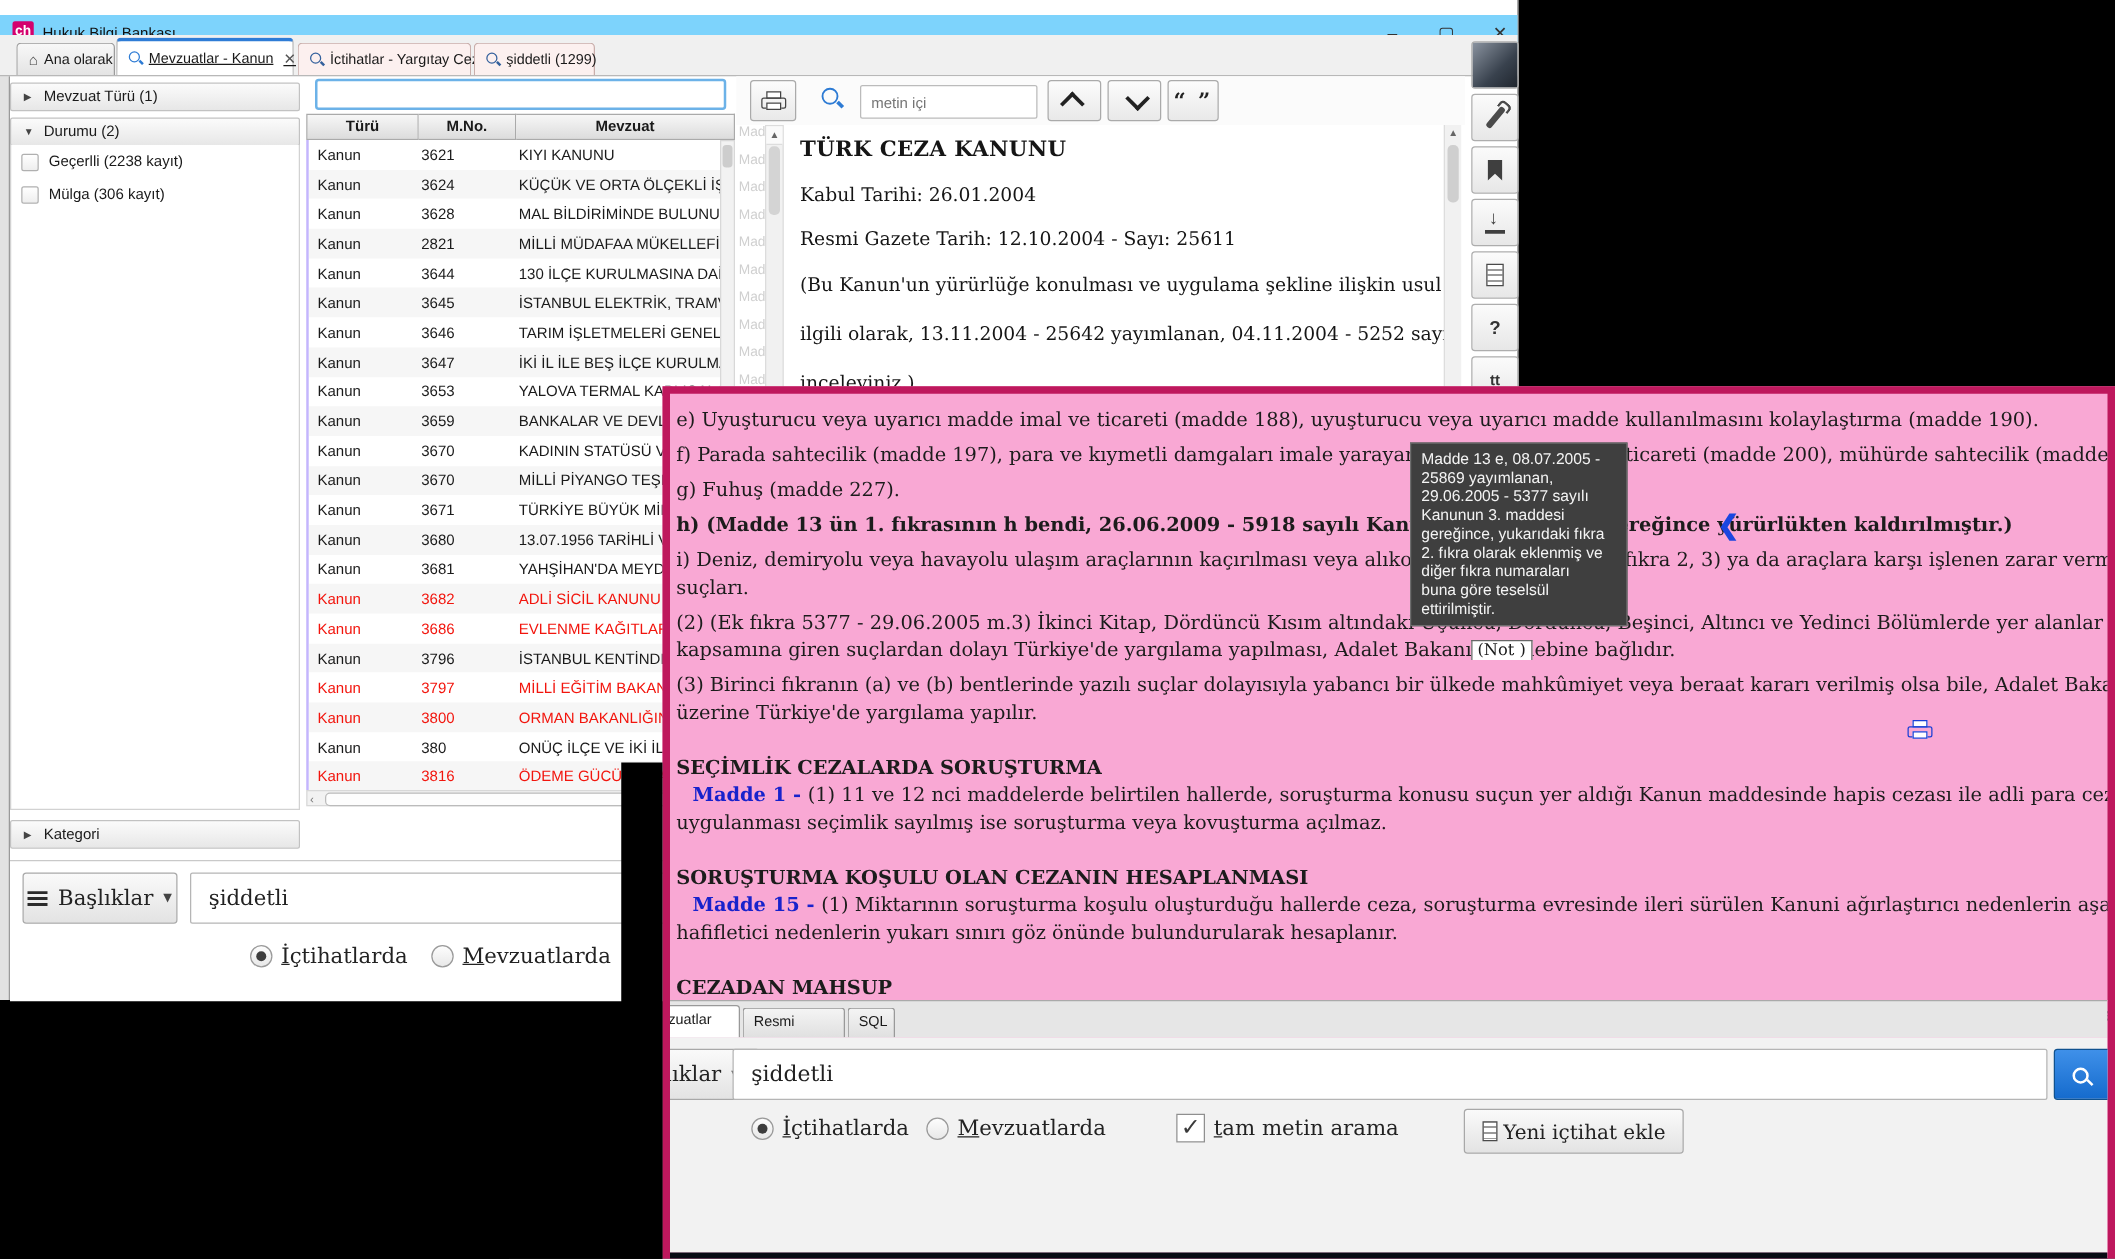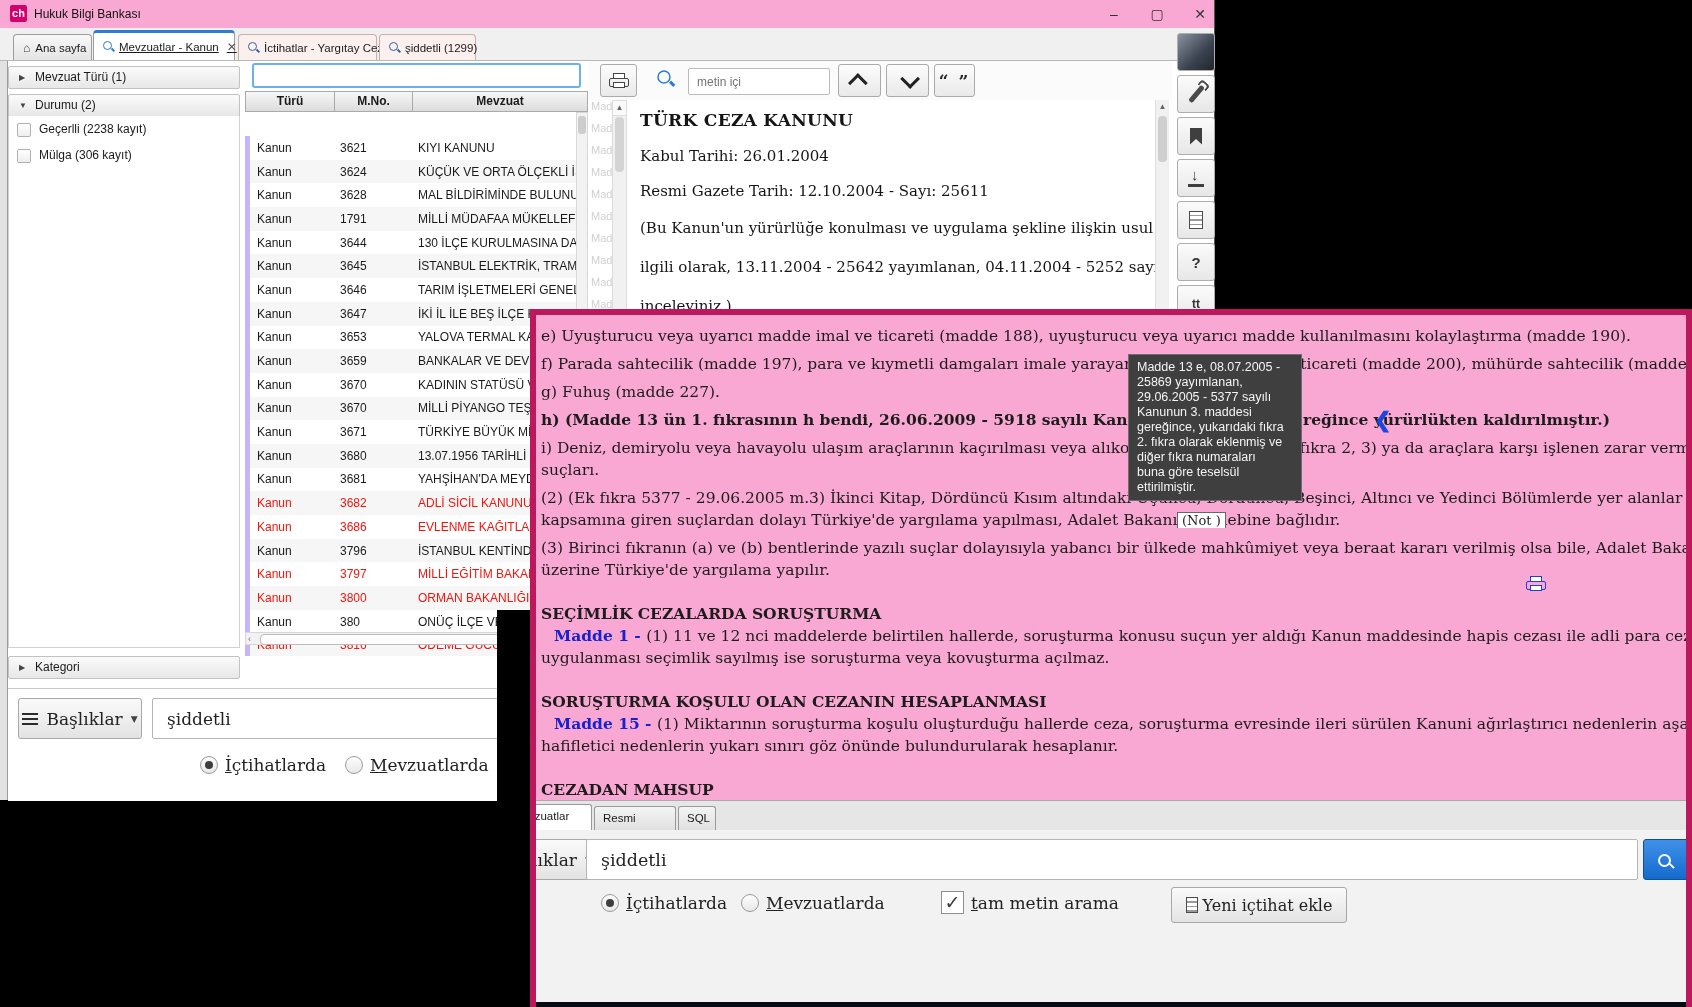--- a/index.html
+++ b/index.html
@@ -2,21 +2,21 @@
 <html><head>
 <meta charset="utf-8">
 <style>
   html,body{margin:0;padding:0;background:#000;}
   #screen{position:relative;width:1692px;height:1007px;background:#000;overflow:hidden;
           font-family:"Liberation Sans",sans-serif;color:#1a1a1a;}
   
   #main{position:absolute;left:0;top:0;width:1215px;height:800px;background:#fff;
         border-right:1px solid #555;box-sizing:border-box;z-index:1;}
   #sliver{position:absolute;left:0;top:28px;width:8px;height:772px;background:#e2e2e2;border-right:1px solid #9a9a9a;box-sizing:border-box;}
-  #titlebar{position:absolute;left:0;top:0;width:100%;height:28px;background:#f9a8d4;}
+  #titlebar{position:absolute;left:0;top:12px;width:100%;height:28px;background:#7dd3fc;}
   #logo{position:absolute;left:10px;top:5px;width:17px;height:17px;background:#d4006d;border-radius:2px;
         color:#fff;font-size:11px;font-weight:bold;text-align:center;line-height:17px;}
   #apptitle{position:absolute;left:34px;top:7px;font-size:12px;color:#111;}
   .winctl{position:absolute;top:0;width:42px;height:28px;text-align:center;line-height:28px;font-size:14px;color:#333;}
   
   #tabstrip{position:absolute;left:0;top:28px;width:100%;height:33px;background:#f0f0f0;border-bottom:1px solid #b8b8b8;box-sizing:border-box;}
   .tab{position:absolute;bottom:0;height:26px;border:1px solid #9c9c9c;border-bottom:none;border-radius:4px 4px 0 0;
        background:linear-gradient(#f8f8f8,#e4e4e4);font-size:11.5px;display:flex;align-items:center;gap:5px;
        padding:0 9px;box-sizing:border-box;white-space:nowrap;}
   .tab.pink{background:#fcf0ef;border-color:#c9aeab;}
@@ -35,21 +35,21 @@
   #durumu-body{position:absolute;left:8px;top:116px;width:232px;height:532px;background:#fff;border:1px solid #d2d2d2;border-top:none;box-sizing:border-box;}
   .chkrow{position:relative;height:22px;margin-top:4px;}
   .chk{position:absolute;left:8px;top:3px;width:14px;height:14px;border:1px solid #b0b0b0;border-radius:2px;background:linear-gradient(#fff,#eee);box-sizing:border-box;}
   .chkrow span.lbl{position:absolute;left:30px;top:2px;font-size:12px;}
   
   #filter-input{position:absolute;left:252px;top:63px;width:329px;height:25px;border:2px solid #6cb2e8;border-radius:3px;box-sizing:border-box;background:#fff;font-size:12px;padding:0 4px;outline:none;}
   #thead{position:absolute;left:245px;top:91px;width:343px;height:21px;display:flex;}
   .th{background:linear-gradient(#f7f7f7,#dcdcdc);border:1px solid #aaa;border-left:none;box-sizing:border-box;
       font-size:12px;font-weight:bold;text-align:center;line-height:19px;}
   .th:first-child{border-left:1px solid #aaa;}
-  #tbody{position:absolute;left:245px;top:112px;width:331px;height:520px;overflow:hidden;border-left:5px solid #c4b5fd;box-sizing:border-box;margin-top:24px;}
+  #tbody{position:absolute;left:245px;top:112px;width:331px;height:520px;overflow:hidden;border-left:2px solid #c4b5fd;box-sizing:border-box;}
   .trow{height:23.7px;display:flex;font-size:12px;align-items:center;background:#fff;}
   .trow:nth-child(even){background:#f6f6f6;}
   .trow span{white-space:nowrap;overflow:hidden;flex:none;}
   .trow .c1{width:90px;padding-left:7px;box-sizing:border-box;}
   .trow .c2{width:78px;}
   .trow .c3{width:163px;}
   .trow.red{color:#f2150d;}
   #tvscroll{position:absolute;left:576px;top:112px;width:12px;height:520px;background:#f2f2f2;border:1px solid #d8d8d8;box-sizing:border-box;}
   #tvthumb{position:absolute;left:1px;top:3px;width:8px;height:18px;background:#cdcdcd;border-radius:3px;}
   #thscroll{position:absolute;left:245px;top:632px;width:343px;height:13px;background:#f2f2f2;border:1px solid #d8d8d8;box-sizing:border-box;}
@@ -147,21 +147,21 @@
       <div id="logo">ch</div>
       <div id="apptitle">Hukuk Bilgi Bankası</div>
       <div class="winctl" style="left:1093px;">–</div>
       <div class="winctl" style="left:1136px;">▢</div>
       <div class="winctl" style="left:1179px;">✕</div>
     </div>
 
     <div id="tabstrip">
       <div class="tab" style="left:13px;width:79px;">
         <span class="home">⌂</span>
-        <span>Ana sayfa</span>
+        <span>Ana olarak</span>
       </div>
       <div class="tab active" style="left:93px;width:142px;text-decoration:underline;">
         <span class="mag blue"></span>
         <span>Mevzuatlar - Kanun</span>
         <span class="tabclose">✕</span>
       </div>
       <div class="tab pink" style="left:238px;width:139px;">
         <span class="mag"></span>
         <span>İctihatlar - Yargıtay Ceza</span>
       </div>
@@ -216,21 +216,21 @@
           <span class="c2">3624</span>
           <span class="c3">KÜÇÜK VE ORTA ÖLÇEKLİ İŞLETMELER</span>
         </div>
           <div class="trow">
           <span class="c1">Kanun</span>
           <span class="c2">3628</span>
           <span class="c3">MAL BİLDİRİMİNDE BULUNULMASI, R.</span>
         </div>
           <div class="trow">
           <span class="c1">Kanun</span>
-          <span class="c2">1791</span>
+          <span class="c2">2821</span>
           <span class="c3">MİLLİ MÜDAFAA MÜKELLEFİYETİ KAN.</span>
         </div>
           <div class="trow">
           <span class="c1">Kanun</span>
           <span class="c2">3644</span>
           <span class="c3">130 İLÇE KURULMASINA DAİR KANUN</span>
         </div>
           <div class="trow">
           <span class="c1">Kanun</span>
           <span class="c2">3645</span>

